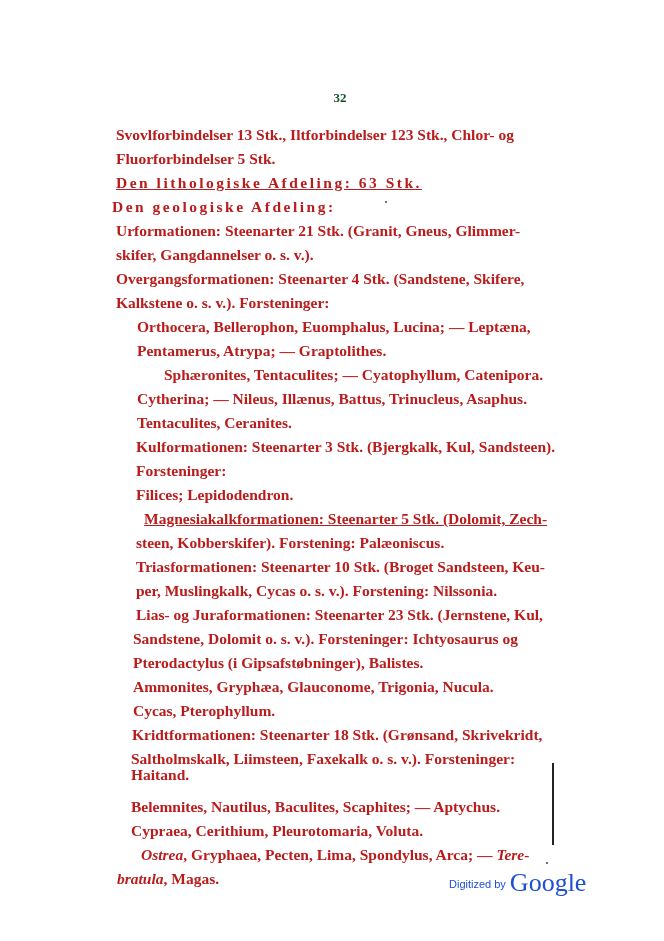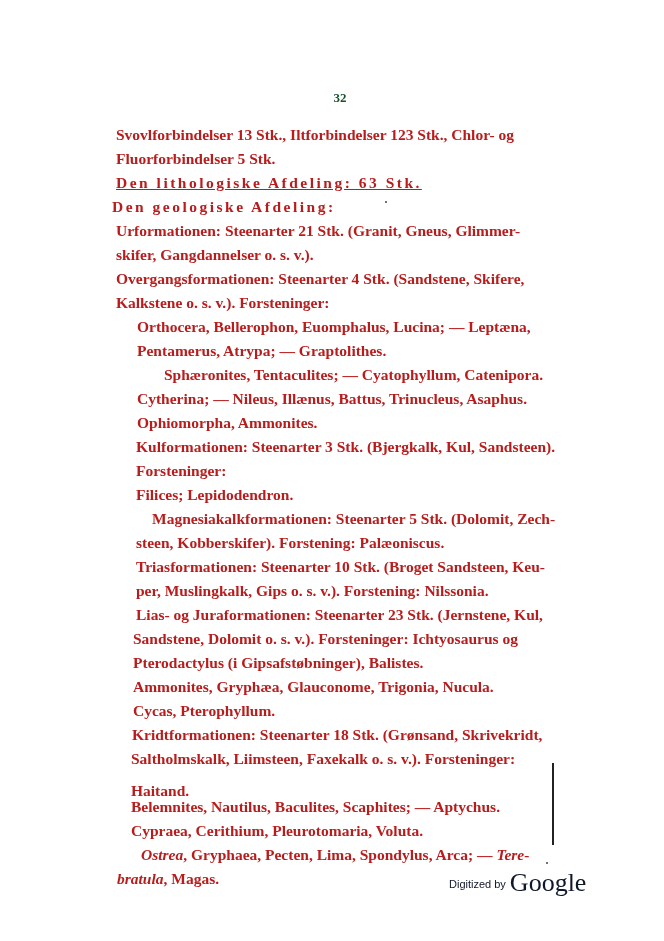--- a/index.html
+++ b/index.html
@@ -15,21 +15,21 @@
     font-family: "Liberation Serif", serif; font-weight: bold; font-size: 15.5px;
     color: #b91c1c; letter-spacing: 0px;
   }
   .line .it { font-style: italic; }
   .spaced { letter-spacing: 2.5px; }
   .rule {
     position: absolute; left: 552px; top: 763px; width: 2px; height: 82px; background: #222;
   }
   .dot { position: absolute; width: 2px; height: 2px; background: #444; border-radius: 1px; }
   .watermark {
-    position: absolute; left: 449px; top: 868px; white-space: nowrap; color: #0f172a;
+    position: absolute; left: 449px; top: 868px; white-space: nowrap; color: #1d4ed8;
   }
   .watermark .small { font-family: "Liberation Sans", sans-serif; font-size: 11px; vertical-align: 3px; }
   .watermark .big { font-family: "Liberation Serif", serif; font-size: 26px; }
 </style>
 </head>
 <body>
 
 <div class="page">
   <div class="page-number">32</div>
   <div class="lines" id="lines">
@@ -38,36 +38,36 @@
       <div class="line spaced" style="left: 116px; top: 48px; text-decoration: underline;"><span>Den lithologiske Afdeling: 63 Stk.</span></div>
       <div class="line spaced" style="left: 112px; top: 72px; text-align: right;"><span>Den geologiske Afdeling:</span></div>
       <div class="line" style="left: 116px; top: 96px;"><span>Urformationen: Steenarter 21 Stk. (Granit, Gneus, Glimmer-</span></div>
       <div class="line" style="left: 116px; top: 120px;"><span>skifer, Gangdannelser o. s. v.).</span></div>
       <div class="line" style="left: 116px; top: 144px;"><span>Overgangsformationen: Steenarter 4 Stk. (Sandstene, Skifere,</span></div>
       <div class="line" style="left: 116px; top: 168px;"><span>Kalkstene o. s. v.).   Forsteninger:</span></div>
       <div class="line" style="left: 137px; top: 192px;"><span>Orthocera,  Bellerophon,  Euomphalus,  Lucina;  —  Leptæna,</span></div>
       <div class="line" style="left: 137px; top: 216px;"><span>Pentamerus, Atrypa; — Graptolithes.</span></div>
       <div class="line" style="left: 137px; top: 240px; margin-left: 27px;"><span>Sphæronites, Tentaculites; — Cyatophyllum, Catenipora.</span></div>
       <div class="line" style="left: 137px; top: 264px;"><span>Cytherina; — Nileus, Illænus, Battus, Trinucleus, Asaphus.</span></div>
-      <div class="line" style="left: 137px; top: 288px;"><span>Ophiomorpha, Ammonites.</span></div>
+      <div class="line" style="left: 137px; top: 288px;"><span>Tentaculites, Ceranites.</span></div>
       <div class="line" style="left: 136px; top: 312px;"><span>Kulformationen: Steenarter 3 Stk. (Bjergkalk, Kul, Sandsteen).</span></div>
       <div class="line" style="left: 136px; top: 336px;"><span>Forsteninger:</span></div>
       <div class="line" style="left: 136px; top: 360px;"><span>Filices; Lepidodendron.</span></div>
-      <div class="line" style="left: 152px; top: 384px;"><span>Magnesiakalkformationen: Steenarter 5 Stk. (Dolomit, Zech-</span></div>
+      <div class="line" style="left: 144px; top: 384px; text-decoration: underline;"><span>Magnesiakalkformationen: Steenarter 5 Stk. (Dolomit, Zech-</span></div>
       <div class="line" style="left: 136px; top: 408px;"><span>steen, Kobberskifer).   Forstening: Palæoniscus.</span></div>
       <div class="line" style="left: 136px; top: 432px;"><span>Triasformationen: Steenarter 10 Stk. (Broget Sandsteen, Keu-</span></div>
-      <div class="line" style="left: 136px; top: 456px;"><span>per, Muslingkalk, Gips o. s. v.).   Forstening: Nilssonia.</span></div>
+      <div class="line" style="left: 136px; top: 456px;"><span>per, Muslingkalk, Cycas o. s. v.).   Forstening: Nilssonia.</span></div>
       <div class="line" style="left: 136px; top: 480px;"><span>Lias- og Juraformationen: Steenarter 23 Stk. (Jernstene, Kul,</span></div>
       <div class="line" style="left: 133px; top: 504px;"><span>Sandstene, Dolomit o. s. v.).   Forsteninger: Ichtyosaurus og</span></div>
       <div class="line" style="left: 133px; top: 528px;"><span>Pterodactylus (i Gipsafstøbninger), Balistes.</span></div>
       <div class="line" style="left: 133px; top: 552px;"><span>Ammonites, Gryphæa, Glauconome, Trigonia, Nucula.</span></div>
       <div class="line" style="left: 133px; top: 576px;"><span>Cycas, Pterophyllum.</span></div>
       <div class="line" style="left: 132px; top: 600px;"><span>Kridtformationen: Steenarter 18 Stk. (Grønsand, Skrivekridt,</span></div>
       <div class="line" style="left: 131px; top: 624px;"><span>Saltholmskalk, Liimsteen, Faxekalk o. s. v.).   Forsteninger:</span></div>
-      <div class="line" style="left: 131px; top: 656px;"><span>Haitand.</span></div>
+      <div class="line" style="left: 131px; top: 640px;"><span>Haitand.</span></div>
       <div class="line" style="left: 131px; top: 672px;"><span>Belemnites, Nautilus, Baculites, Scaphites; — Aptychus.</span></div>
       <div class="line" style="left: 131px; top: 696px;"><span>Cypraea, Cerithium, Pleurotomaria, Voluta.</span></div>
       <div class="line" style="left: 131px; top: 720px; margin-left: 10px;"><span class="it">Ostrea</span><span>, Gryphaea, Pecten, Lima, Spondylus, Arca; — </span><span class="it">Tere-</span></div>
       <div class="line" style="left: 117px; top: 744px;"><span class="it">bratula</span><span>, Magas.</span></div>
     </div>
   <div class="rule"></div>
   <div class="dot" style="left:385px;top:201px;"></div>
   <div class="dot" style="left:546px;top:862px;"></div>
   <div class="watermark">
     <span class="small">Digitized by</span>

